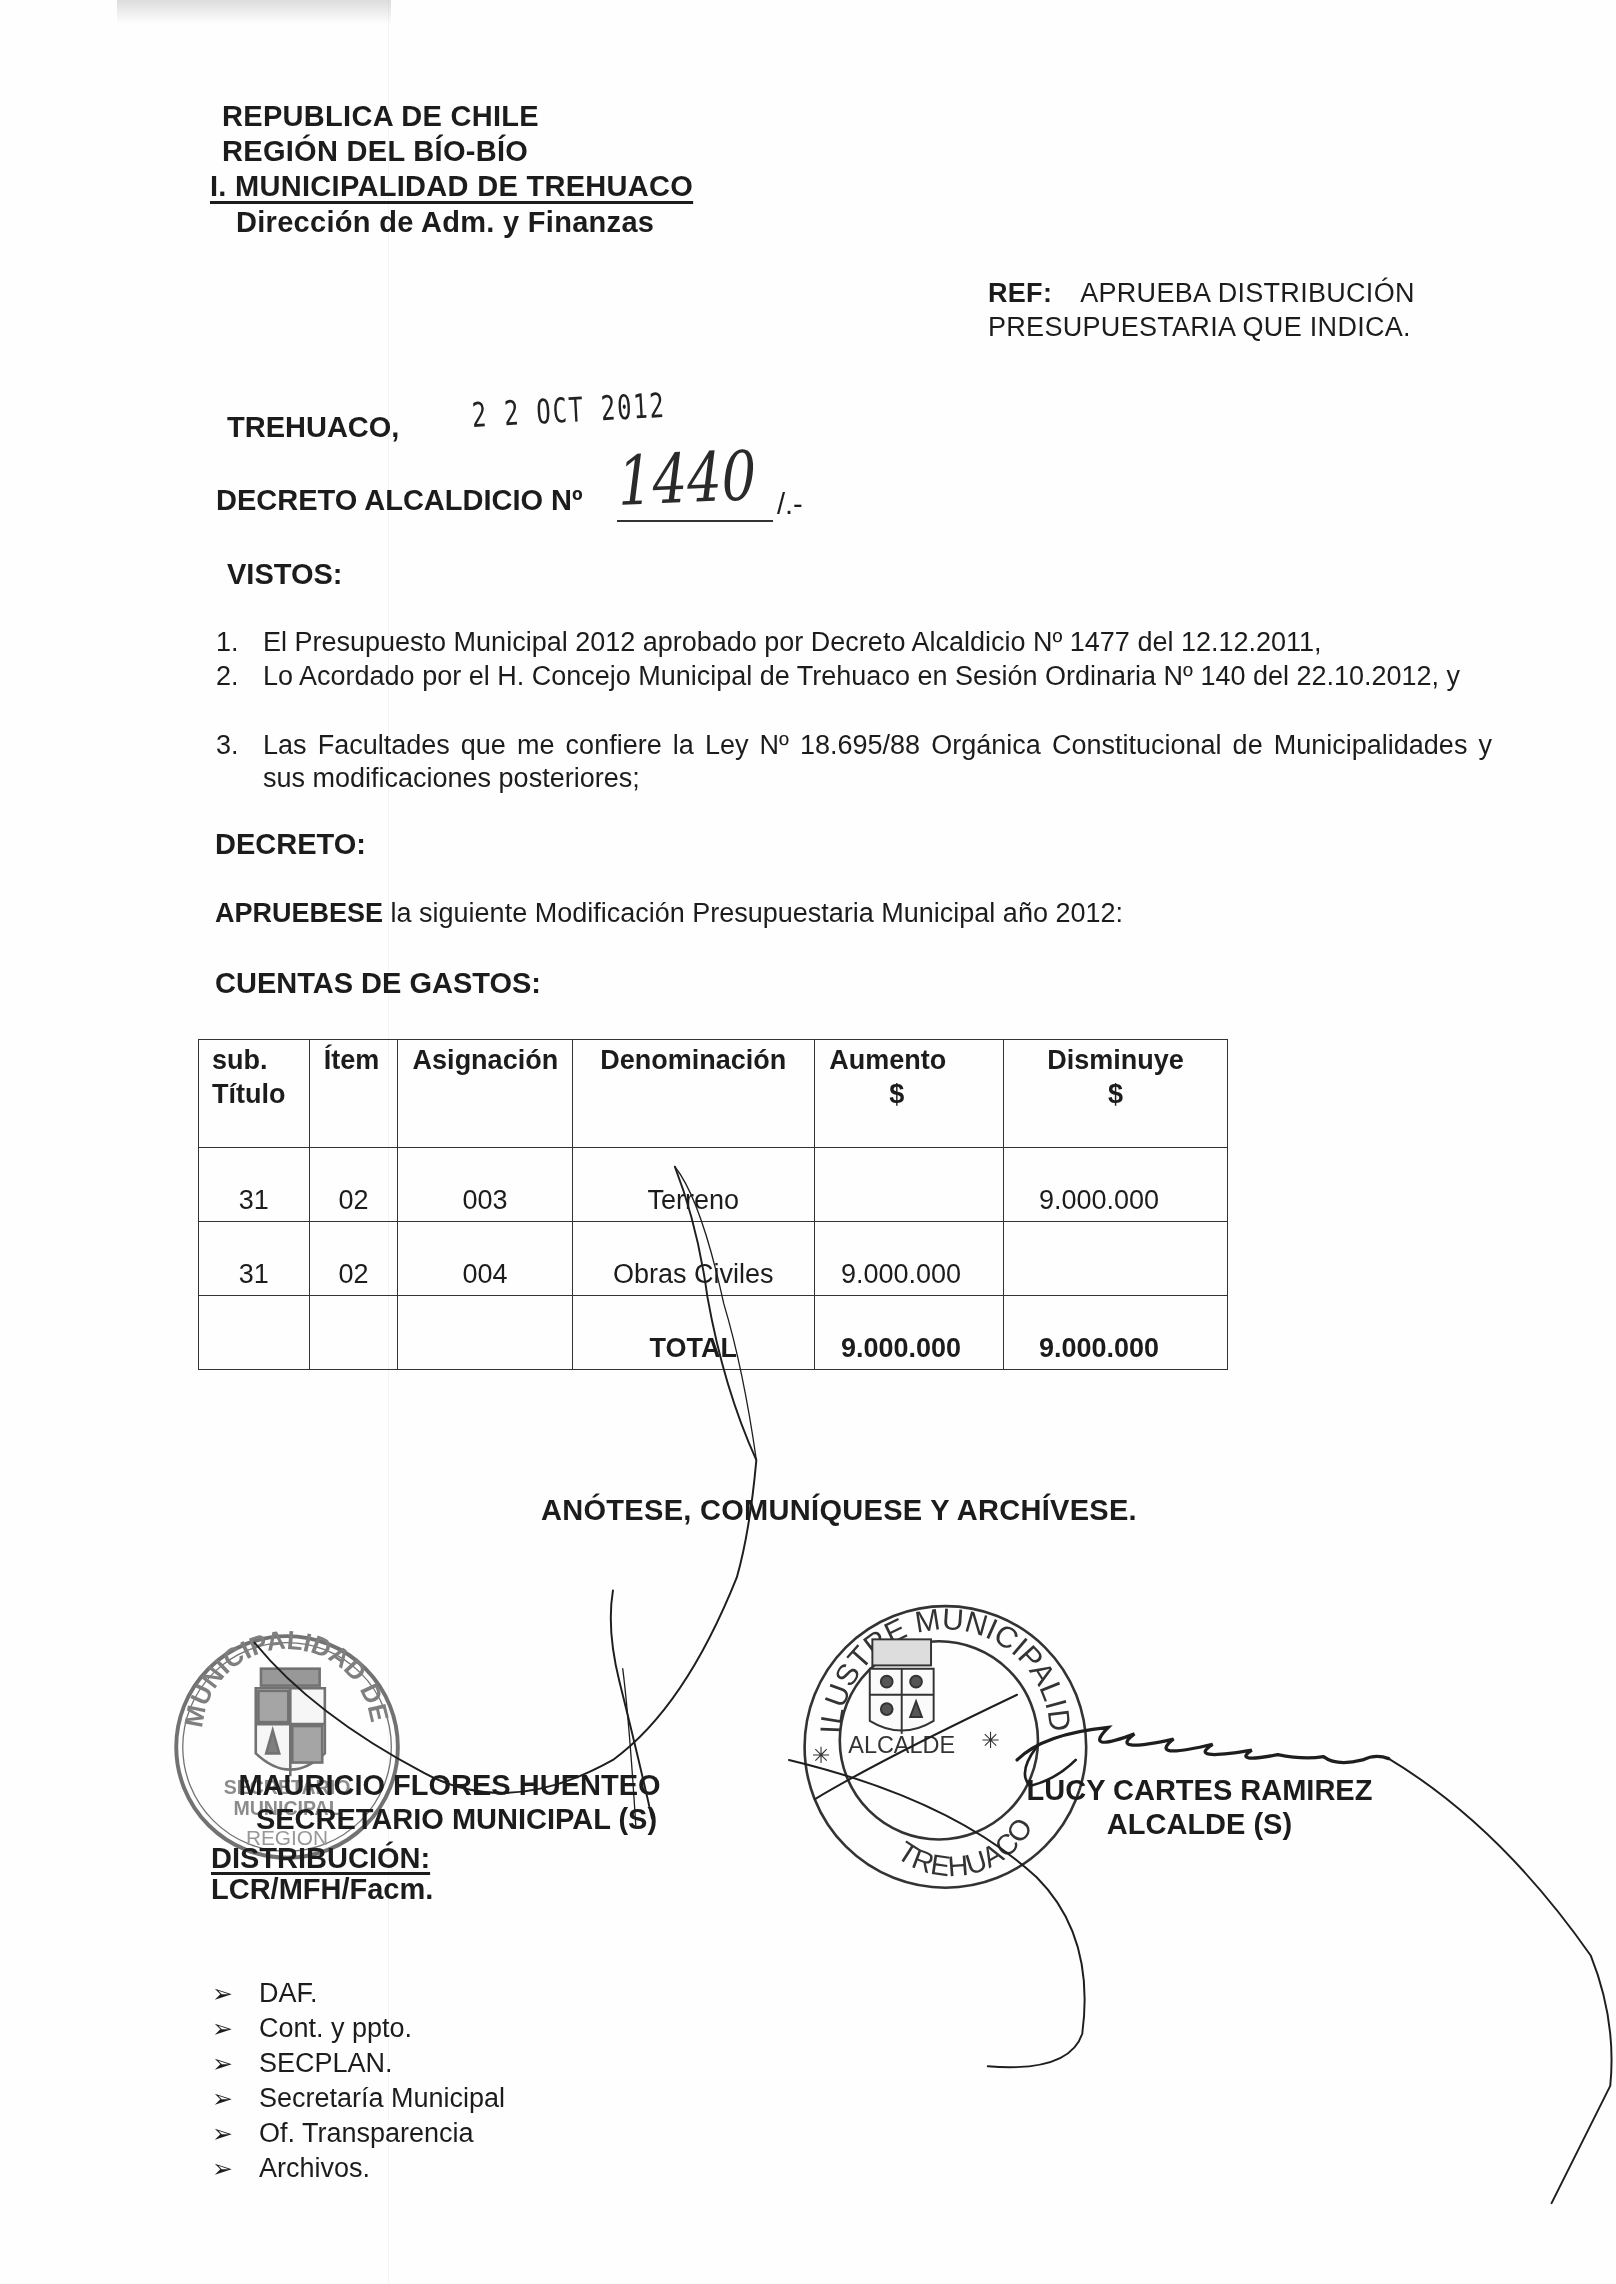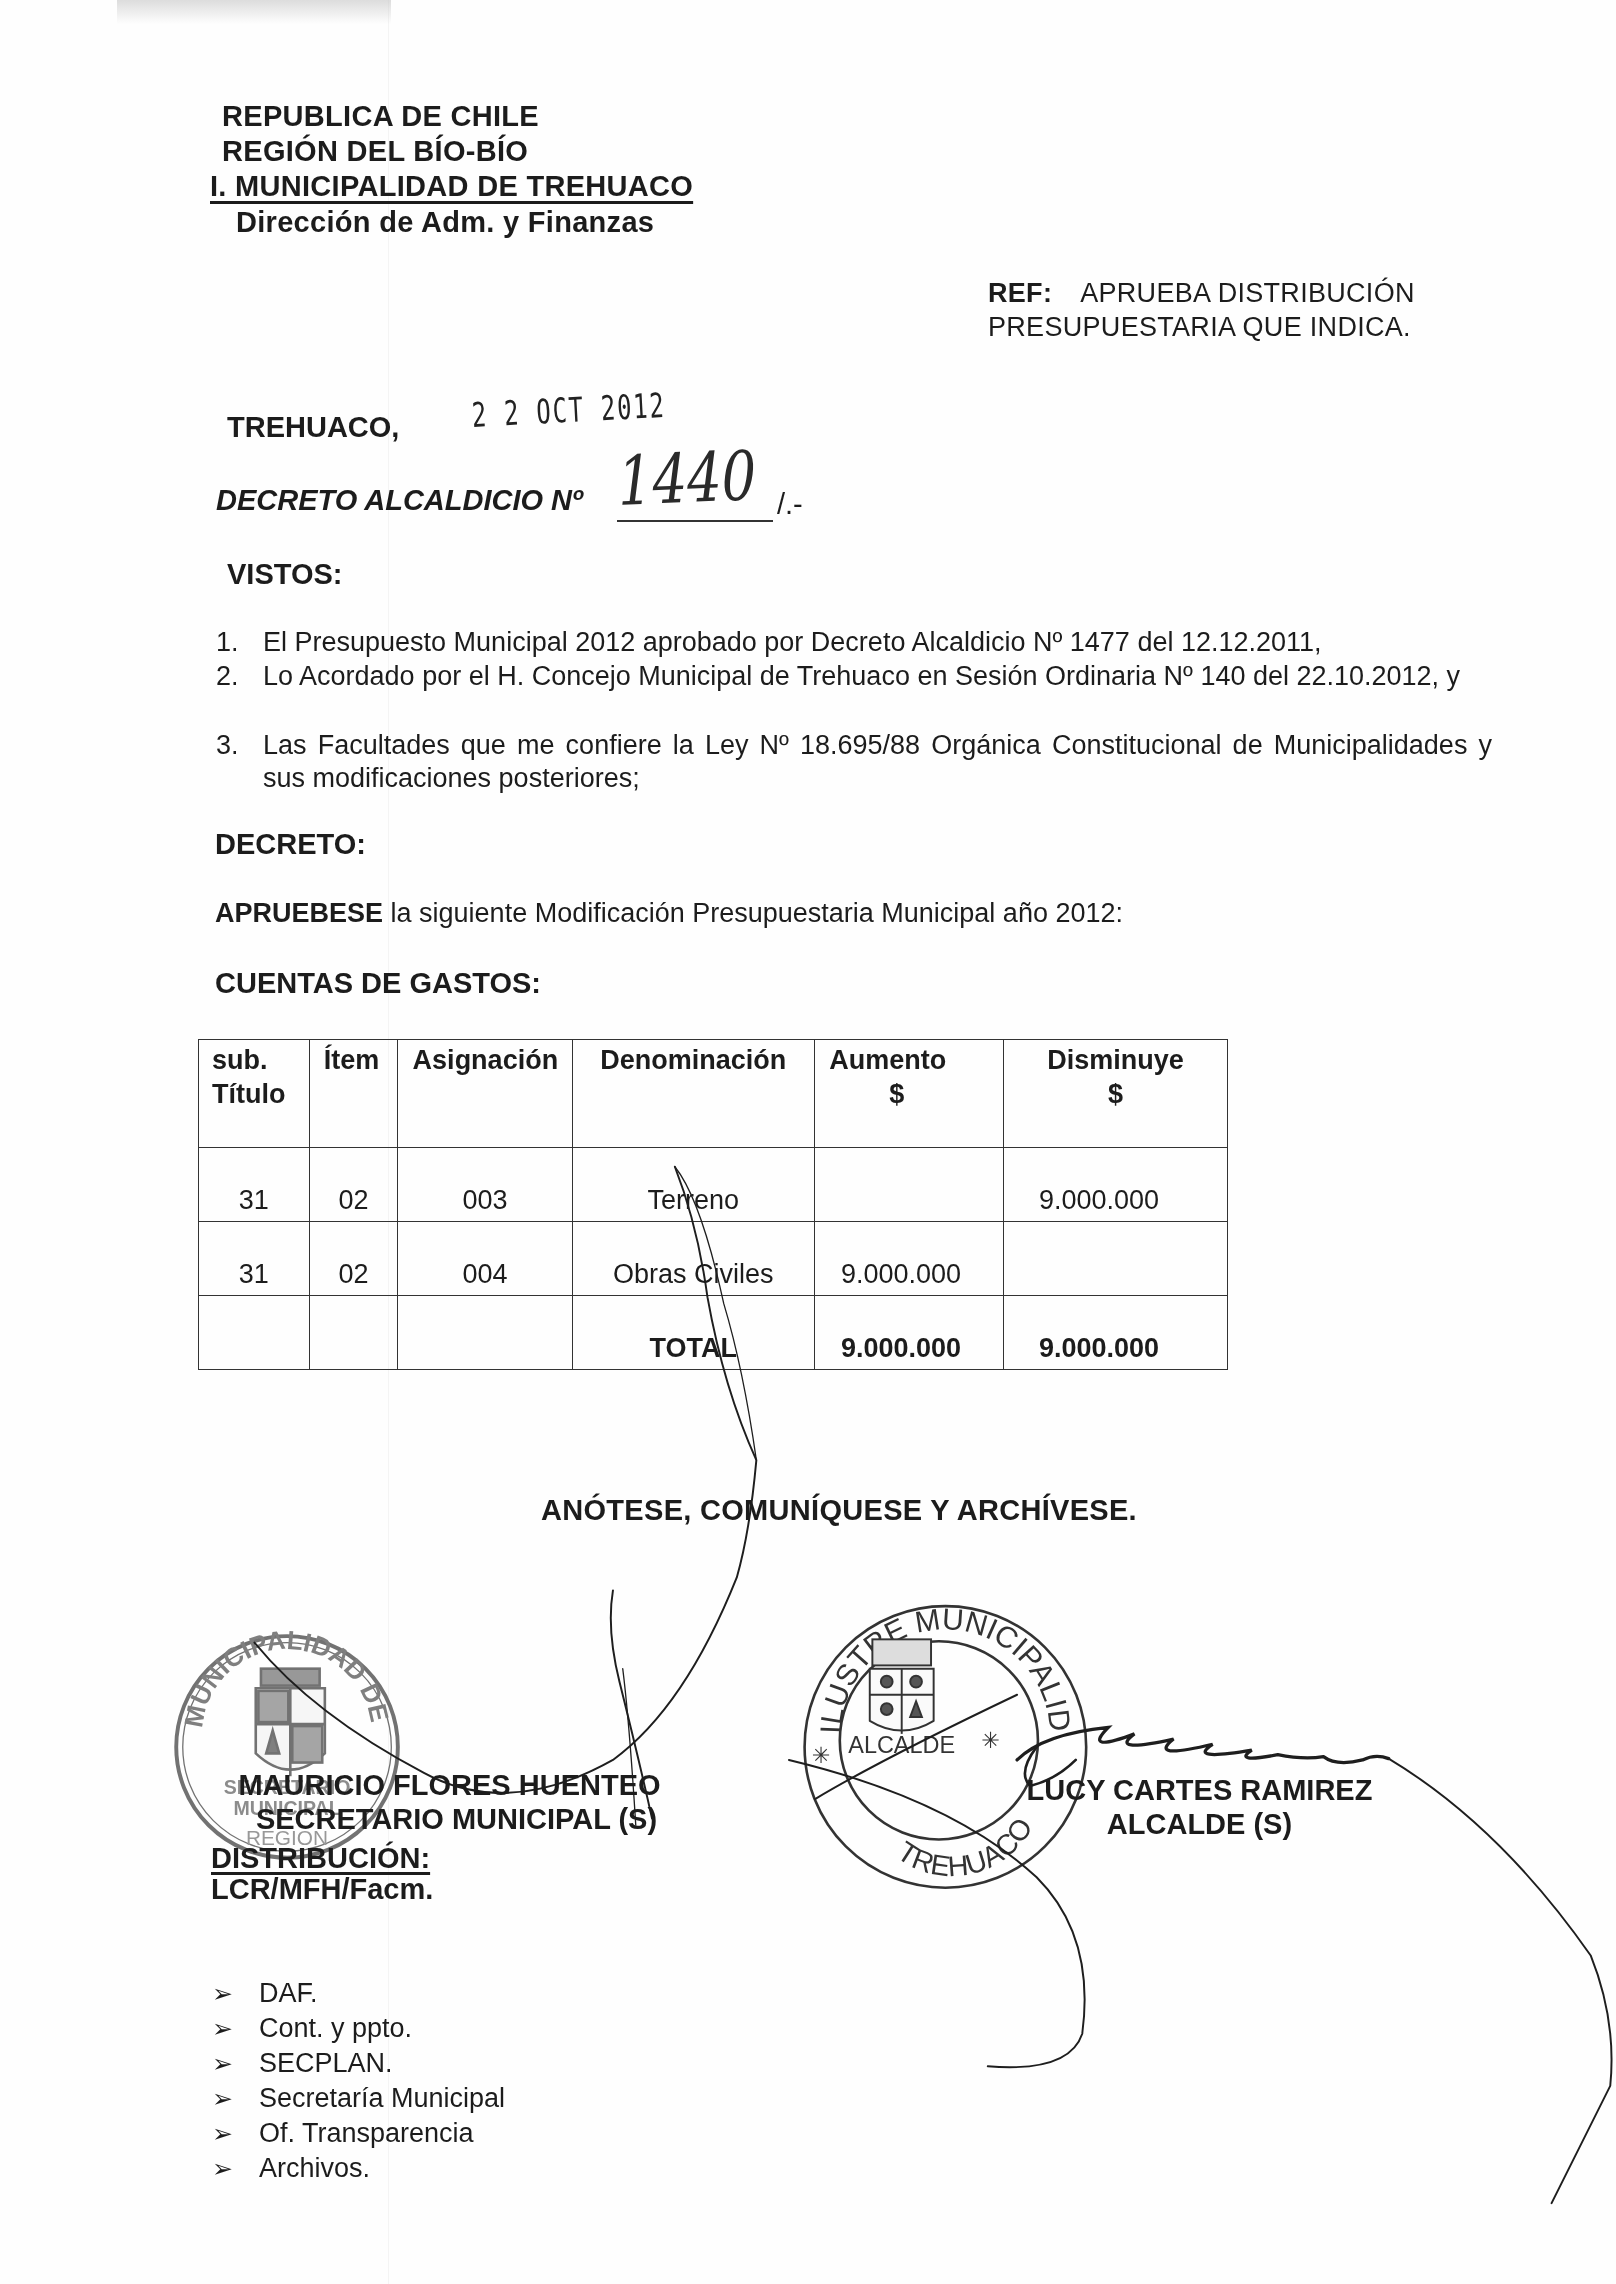--- a/index.html
+++ b/index.html
@@ -70,21 +70,21 @@
   <div class="abs hdr" style="left:236px; top:205px; width:508px;">Dirección de Adm. y Finanzas</div>
 
   <div class="abs ref" style="left:988px; top:276px;">
     <span class="lbl">REF:</span><span>APRUEBA  DISTRIBUCIÓN</span>
   </div>
   <div class="abs ref" style="left:988px; top:310px;">PRESUPUESTARIA QUE INDICA.</div>
 
   <div class="abs h-lbl" style="left:227px; top:411px;">TREHUACO,</div>
   <div class="abs stamp-date" style="left:473px; top:395px;">2 2 OCT 2012</div>
 
-  <div class="abs h-lbl" style="left:216px; top:484px;font-style:italic;">DECRETO ALCALDICIO Nº</div>
+  <div class="abs h-lbl" style="left:216px; top:484px;">DECRETO ALCALDICIO Nº</div>
   <div class="abs handnum" style="left:619px; top:442px;">1440</div>
   <div class="num-line" style="left:617px; top:520px; width:156px;"></div>
   <div class="abs h-lbl" style="left:777px; top:488px; font-weight:normal;">/.-</div>
 
   <div class="abs h-lbl" style="left:227px; top:558px;">VISTOS:</div>
 
   <div class="vlist">
     <div class="vrow" style="left:216px; top:626px; width:1278px;">
       <span class="vnum">1.</span>
       <span class="vtext" style="width:1229px;">El Presupuesto Municipal 2012 aprobado por Decreto Alcaldicio Nº 1477 del 12.12.2011,</span>

